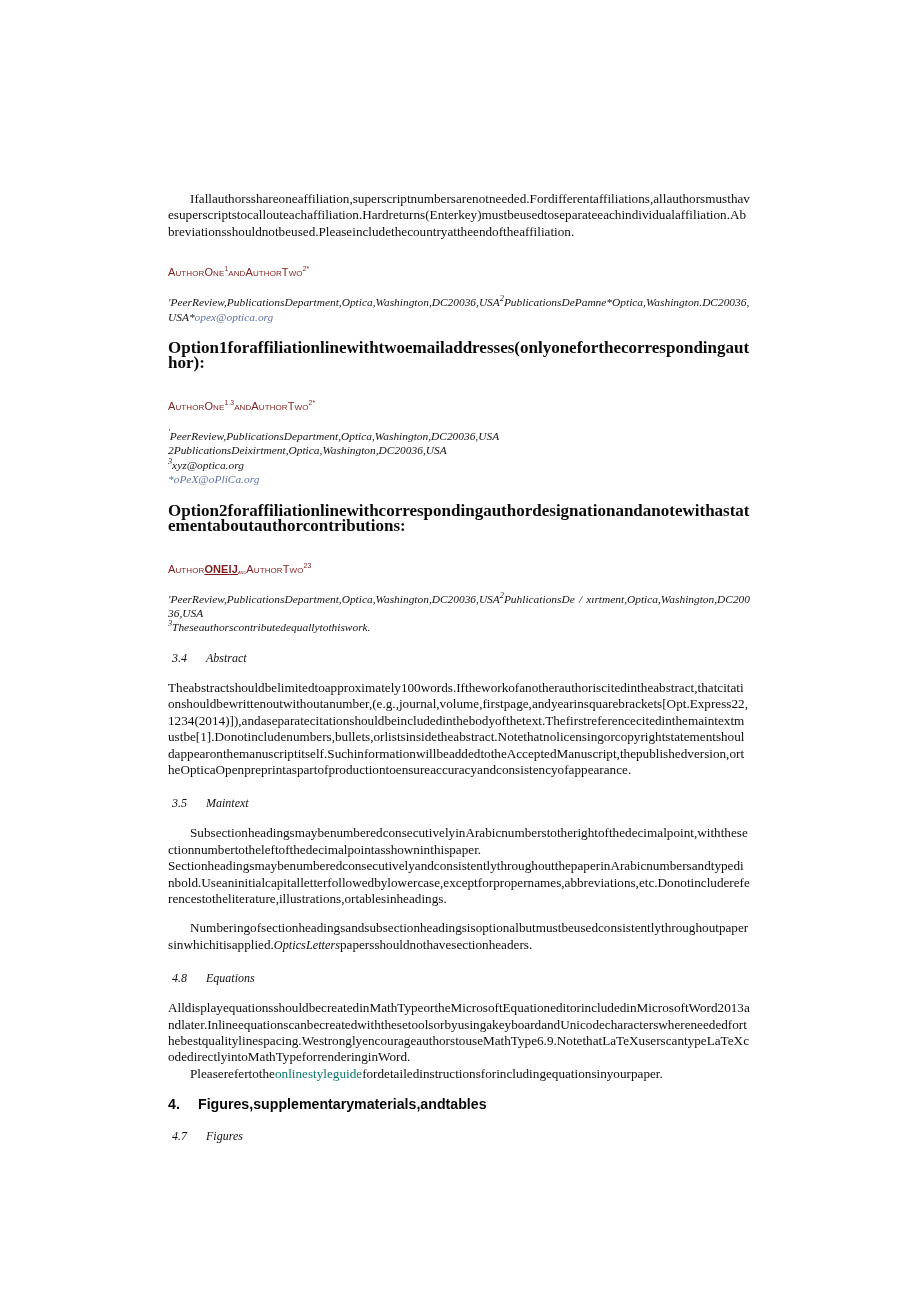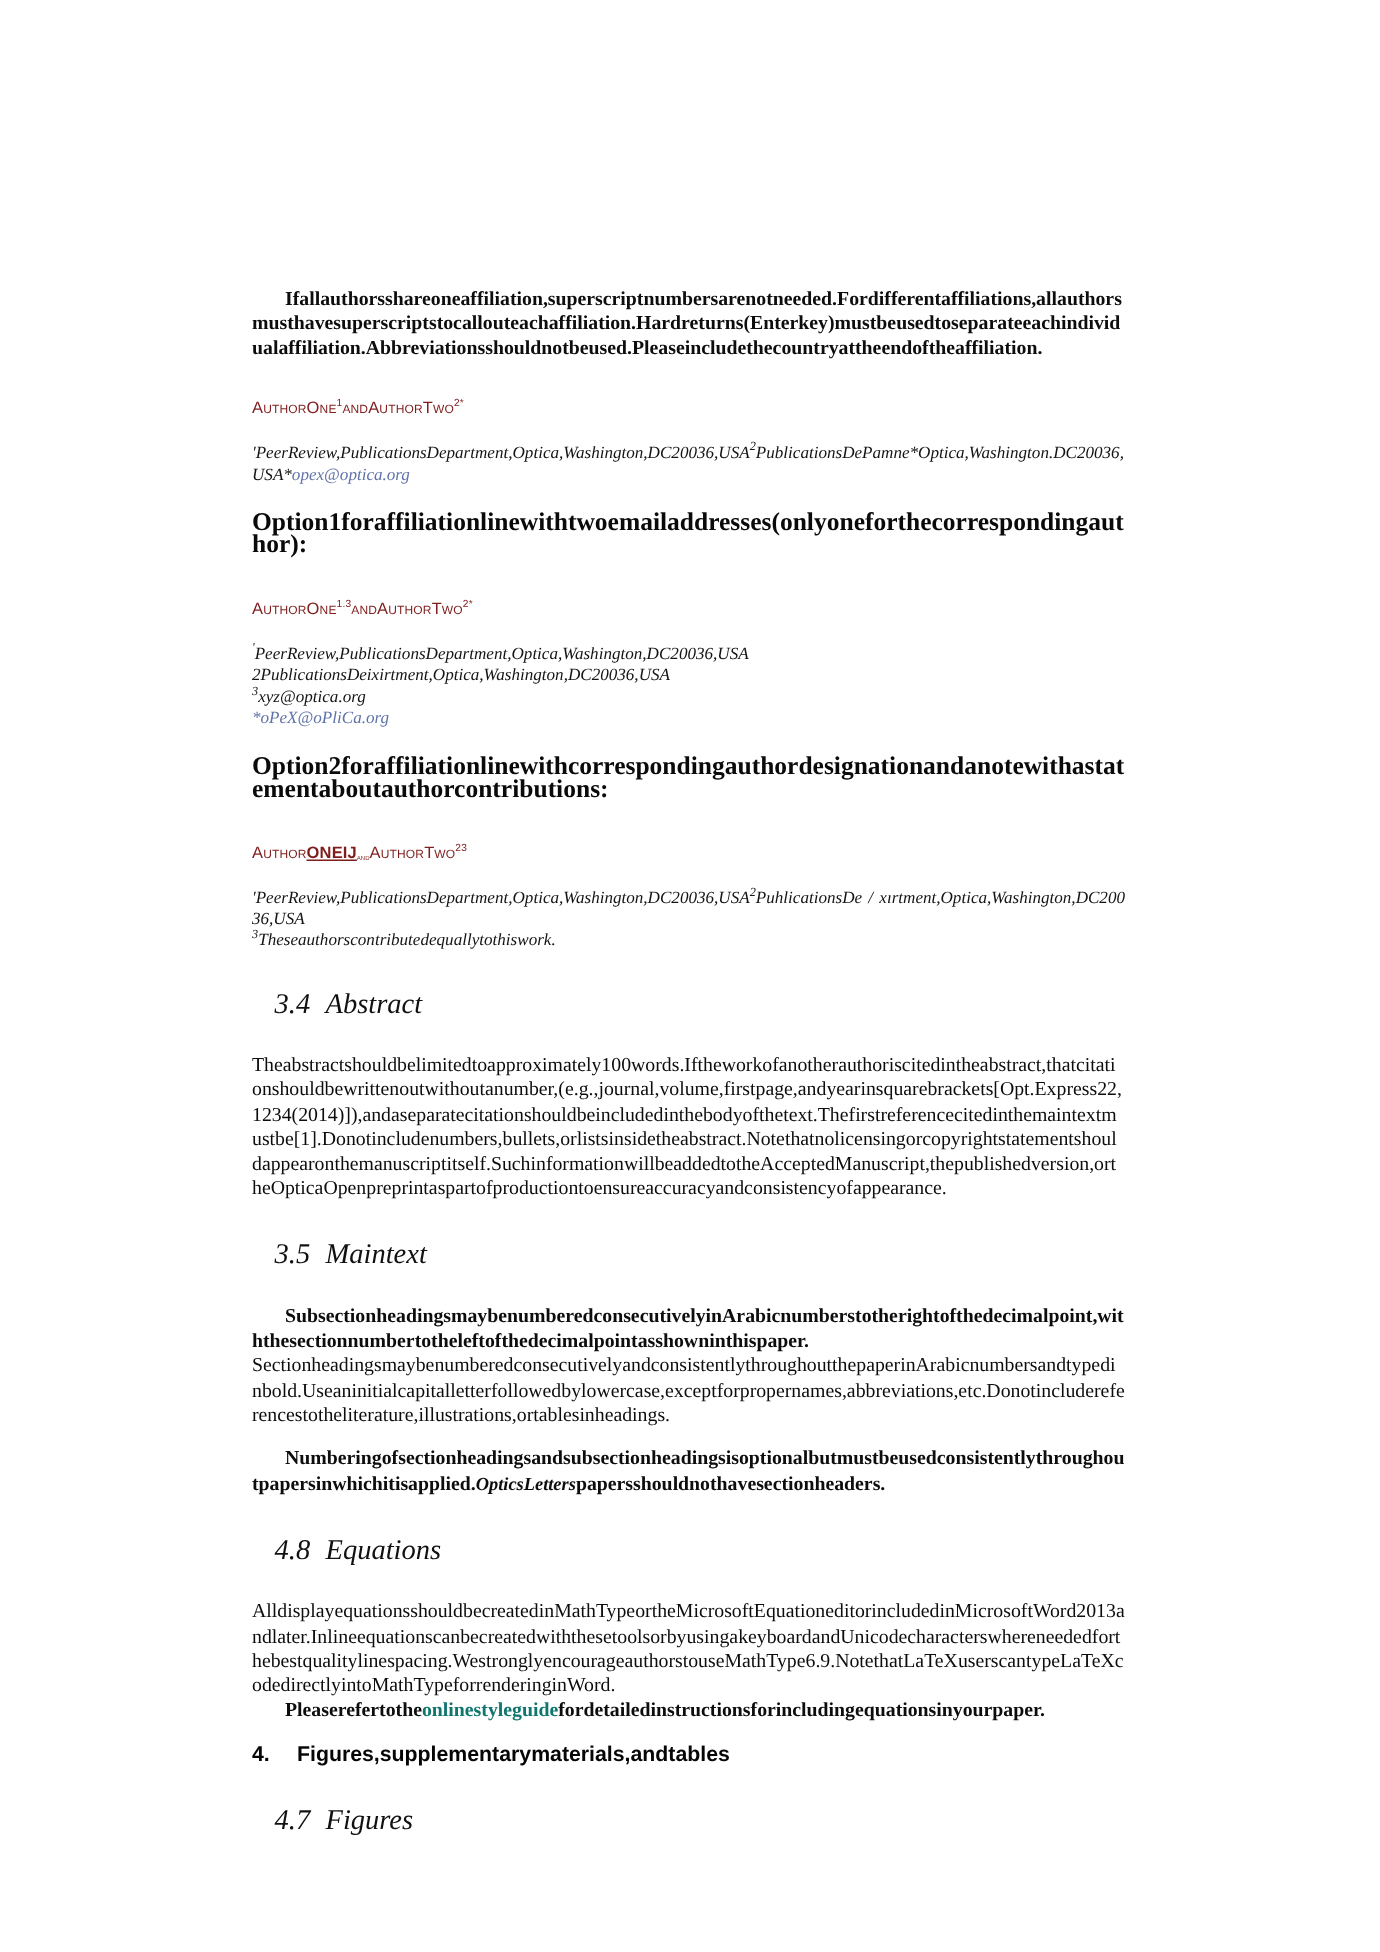--- a/index.html
+++ b/index.html
@@ -35,21 +35,21 @@
   
   p.body {
     margin: 0 0 0 0;
     font-size: 13.2px;
     line-height: 16.4px;
     text-align: justify;
     word-break: break-all;
     overflow-wrap: anywhere;
     hyphens: none;
   }
-  p.body.indent { text-indent: 22px; font-weight: bold; }
+  p.body.indent { text-indent: 22px; }
 
   
   h2.author {
     font-family: "Liberation Sans", "DejaVu Sans", sans-serif;
     font-weight: 400;
     font-size: 11px;
     line-height: 20px;
     letter-spacing: 0.1px;
     margin: 0;
     font-variant: small-caps;
@@ -97,25 +97,25 @@
     font-weight: 700;
     text-align: justify;
     word-break: break-all;
     overflow-wrap: anywhere;
     margin: 0;
     color: #0a0a0a;
   }
 
   
   h3.subsec {
-    font-size: 19px;
+    font-size: 12px;
     line-height: 17px;
     font-style: italic;
     font-weight: 400;
-    margin: 15px;
+    margin: 4px;
     color: #111;
   }
   h3.subsec .num {
     display: inline-block;
     width: 34px;
   }
 
   
   h2.section {
     font-family: "Liberation Sans", "DejaVu Sans", sans-serif;

